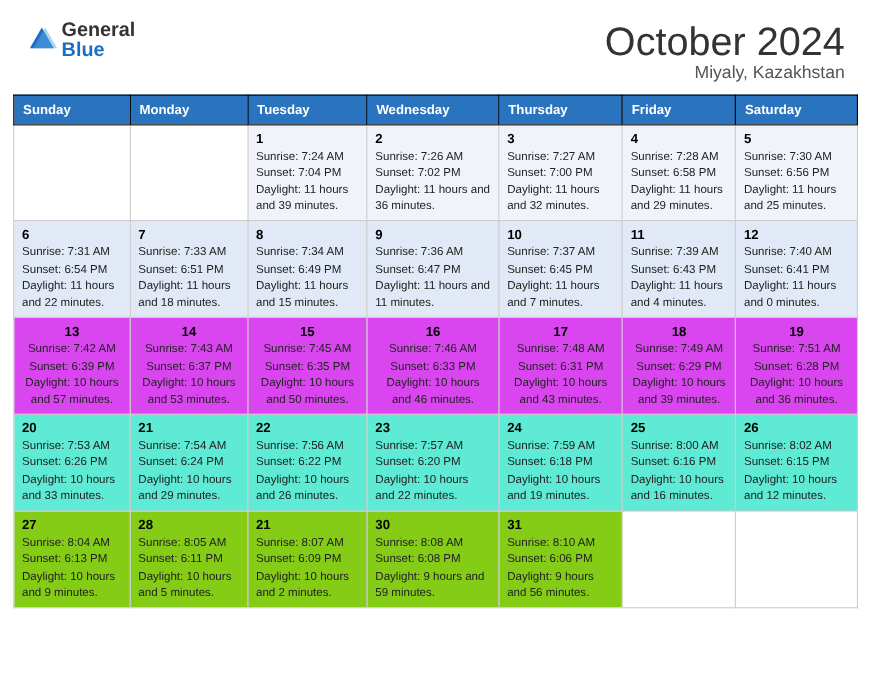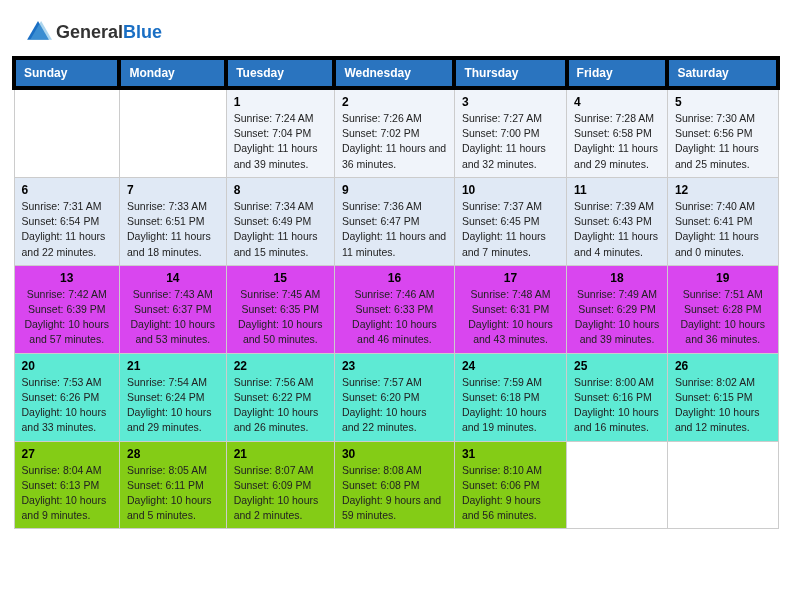--- a/index.html
+++ b/index.html
@@ -15,20 +15,21 @@
       justify-content: space-between;
       align-items: flex-start;
       padding: 18px 24px 10px 24px;
     }
     .logo {
       display: flex;
       align-items: center;
     }
     .logo-text {
       display: flex;
+      flex-direction: column;
       line-height: 1;
     }
     .logo-general {
       font-size: 18px;
       font-weight: bold;
       color: #333;
     }
     .logo-blue {
       font-size: 18px;
       font-weight: bold;
@@ -60,21 +61,21 @@
       font-size: 11px;
     }
     .calendar thead tr {
       background-color: #2a74bf;
     }
     .calendar thead th {
       color: #fff;
       font-size: 12px;
       font-weight: bold;
       padding: 6px 8px;
-      border: 4px solid #000000;
+      border: 1px solid #000000;
       text-align: left;
     }
     .calendar tbody tr {
       border-bottom: 1px solid #ccc;
     }
     .calendar tbody tr:nth-child(odd) {
       background-color: #f5f8fc;
     }
     .calendar tbody tr:nth-child(even) {
       background-color: #e8eff7;
@@ -120,20 +121,24 @@
   <div class="logo">
     <svg class="logo-icon" viewBox="0 0 36 36">
       <polygon points="18,4 32,28 4,28" fill="#1a6fc4"></polygon>
       <polygon points="22,4 36,28 8,28" fill="#5aabde" opacity="0.5"></polygon>
     </svg>
     <div class="logo-text">
       <span class="logo-general">General</span>
       <span class="logo-blue">Blue</span>
     </div>
   </div>
+  <div class="title-block">
+    <div class="month-title">October 2024</div>
+    <div class="location-title">Miyaly, Kazakhstan</div>
+  </div>
 </div>
 
 <div class="container">
   <table class="calendar">
     <thead>
       <tr>
       <th>Sunday</th>
           <th>Monday</th>
           <th>Tuesday</th>
           <th>Wednesday</th>

